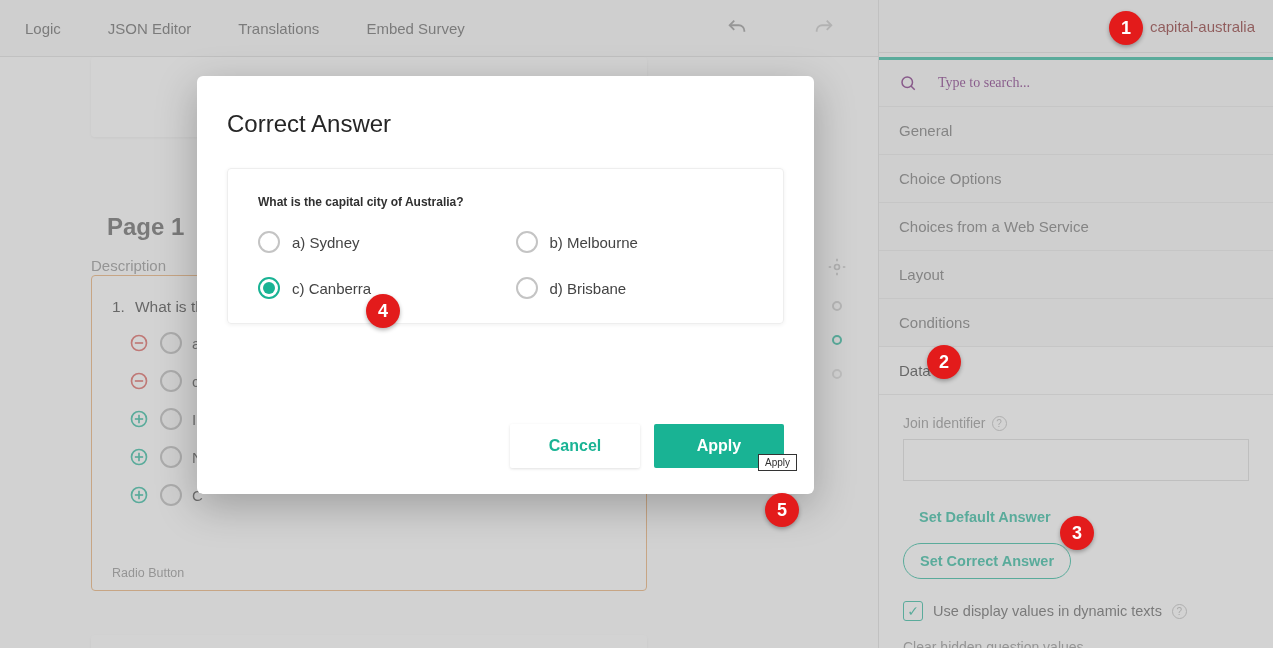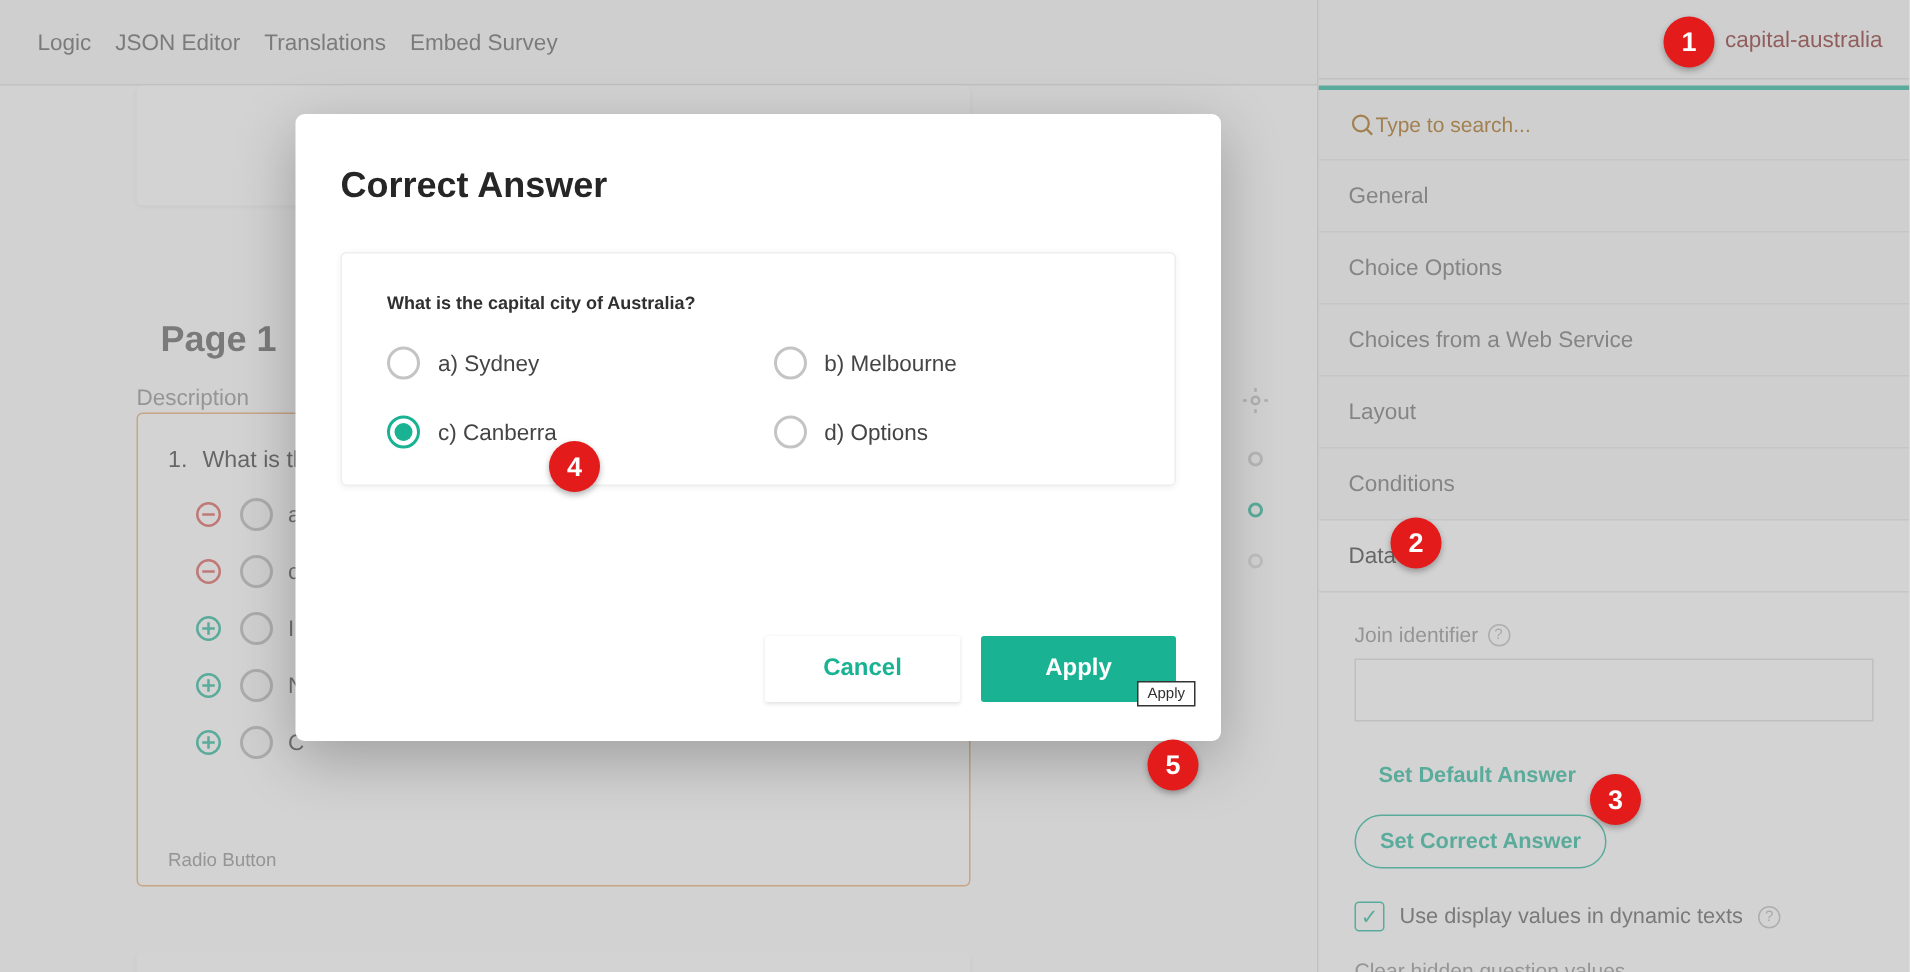--- a/index.html
+++ b/index.html
@@ -1,17 +1,17 @@
 <!DOCTYPE html>
 <html><head>
 <meta charset="utf-8">
 <style>
   * { box-sizing: border-box; }
   html, body { margin:0; padding:0; width:1273px; height:648px; font-family:"Segoe UI",Arial,sans-serif; background:#f3f3f3; overflow:hidden; color:#303030; }
-  .topbar { height:57px; border-bottom:1px solid #ddd; display:flex; align-items:center; padding:0 25px; gap:16px; background:#f7f7f7; }
+  .topbar { height:57px; border-bottom:1px solid #ddd; display:flex; align-items:center; padding:0 25px; gap:47px; background:#f7f7f7; }
   .topbar .tab { color:#585858; font-size:15px; cursor:pointer; }
   .topbar .spacer { flex:1; }
   .topbar .icon-btn { width:40px; height:40px; display:flex; align-items:center; justify-content:center; color:#8c8c8c; cursor:pointer; }
   .topbar .divider { width:1px; height:30px; background:#d4d4d4; margin:0 4px; }
   svg { display:block; }
 
   .workarea { position:relative; display:flex; height:591px; }
   .canvas { flex:1; position:relative; padding:20px 0 0 0; }
   .prev-card { position:absolute; top:0; left:91px; width:556px; height:80px; background:#fff; border-radius:4px; box-shadow:0 1px 3px rgba(0,0,0,0.08); }
   .page-title { position:absolute; top:140px; left:91px; }
@@ -27,38 +27,38 @@
   .question-card .footer { padding:8px 20px 10px 20px; font-size:12.5px; color:#888;margin-top:44px;}
   .addq-card { position:absolute; top:578px; left:91px; width:556px; height:52px; background:#fff; border-radius:4px; box-shadow:0 1px 3px rgba(0,0,0,0.08); display:flex; align-items:center; justify-content:center; color:#19b394; font-weight:600;}
 
   .side-icons { width:30px; position:absolute; left:822px; top:200px; display:flex; flex-direction:column; gap:24px; align-items:center; color:#bbb;}
   .side-icons .dot { width:10px; height:10px; border-radius:50%; border:2px solid #19b394; }
   .side-icons .dot.grey { border-color:#c7c7c7;}
 
   .right-panel { width:395px; background:#f7f7f7; border-left:1px solid #ddd; height:648px; margin-top:-57px; padding-top:57px; overflow:hidden; position:relative;}
   .right-header { position:absolute; top:0; height:53px; left:0; right:0; display:flex; align-items:center; justify-content:flex-end; padding:0 18px; color:#7f1d1d; font-size:15px; border-bottom:1px solid #ddd;}
   .accent-line { height:3px; background:#19b394; width:100%;}
-  .search-row { display:flex; align-items:center; gap:0; padding:14px 20px; color:#a16207; font-size:14px;}
+  .search-row { display:flex; align-items:center; gap:21px; padding:14px 20px; color:#701a75; font-size:14px;font-family:Liberation Serif, serif;}
   .section { padding:15px 20px; border-top:1px solid #e6e6e6; color:#6a6a6a; font-size:15px; cursor:pointer;}
   .section.active { background:#fff; color:#333;}
   .data-body { background:#fff; padding:20px 24px 40px 24px; border-top:1px solid #e6e6e6;}
   .field-label { color:#888; font-size:14px; display:flex; align-items:center; gap:6px;}
   .q-icon { width:15px; height:15px; border:1px solid #b8b8b8; border-radius:50%; display:inline-flex; align-items:center; justify-content:center; font-size:10px; color:#b0b0b0;}
   .text-input { margin-top:8px; width:100%; height:42px; border:1px solid #d8d8d8; background:#fff;}
   .pill { display:inline-flex; align-items:center; height:36px; padding:0 16px; border-radius:20px; margin-top:18px; font-size:14.5px; font-weight:600; cursor:pointer;}
   .pill.default { color:#19b394; }
   .pill.correct { color:#19b394; border:1px solid #19b394; }
   .check-row { margin-top:22px; display:flex; align-items:center; gap:10px; color:#555; font-size:14.5px;}
   .checkbox { width:20px; height:20px; border:1.5px solid #19b394; border-radius:3px; display:flex; align-items:center; justify-content:center; color:#19b394; font-size:14px;}
   .truncated { margin-top:18px; color:#888; font-size:14px;}
 
   
   .scrim { position:absolute; inset:0; background:rgba(170,170,170,0.45);}
   .dialog { position:absolute; left:197px; top:76px; width:617px; background:#fff; border-radius:6px; box-shadow:0 12px 40px rgba(0,0,0,0.25); padding:34px 30px 26px 30px;}
-  .dialog h1 { margin:0 0 30px 0; font-size:24px; font-weight:700; color:#262626;}
+  .dialog h1 { margin:0 0 30px 0; font-size:24px; font-weight:400; color:#262626;}
   .dialog .inner { border:1px solid #eee; border-radius:4px; padding:26px 30px 24px 30px; box-shadow:0 1px 4px rgba(0,0,0,0.06);}
   .dialog .qtext { font-size:12px; font-weight:600; color:#303030; margin-bottom:22px;}
   .dialog .opts { display:grid; grid-template-columns:1fr 1fr; row-gap:24px; column-gap:20px;}
   .opt { display:flex; align-items:center; gap:12px; font-size:15px; color:#444; cursor:pointer;}
   .radio { width:22px; height:22px; border-radius:50%; border:2px solid #c4c4c4; display:flex; align-items:center; justify-content:center; background:#fff;}
   .radio.sel { border-color:#19b394;}
   .radio.sel::after { content:""; width:12px; height:12px; border-radius:50%; background:#19b394;}
   .dialog .actions { display:flex; justify-content:flex-end; gap:14px; margin-top:100px;}
   .btn { width:130px; height:44px; display:flex; align-items:center; justify-content:center; font-size:16px; font-weight:700; cursor:pointer; border-radius:2px;}
   .btn.cancel { background:#fff; color:#19b394; box-shadow:0 1px 3px rgba(0,0,0,0.12);}
@@ -265,21 +265,21 @@
       <div class="opt">
         <div class="radio"></div>
         <span>b) Melbourne</span>
       </div>
       <div class="opt">
         <div class="radio sel"></div>
         <span>c) Canberra</span>
       </div>
       <div class="opt">
         <div class="radio"></div>
-        <span>d) Options</span>
+        <span>d) Brisbane</span>
       </div>
     </div>
   </div>
   <div class="actions">
     <div class="btn cancel">Cancel</div>
     <div class="btn apply">Apply</div>
   </div>
   <div class="tiny-apply">Apply</div>
 </div>
 

